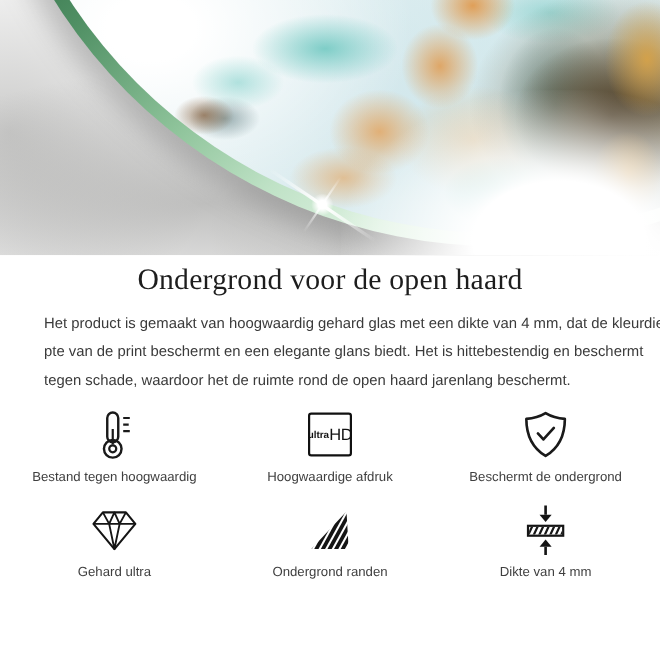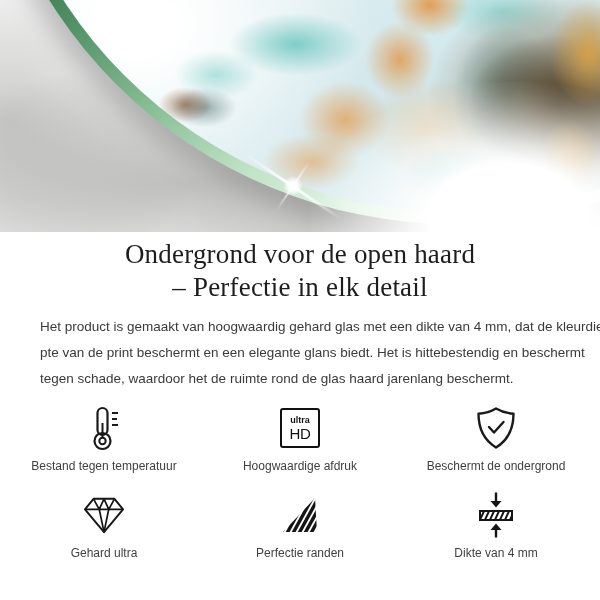--- a/index.html
+++ b/index.html
@@ -60,21 +60,21 @@
      font-size:27px;line-height:33px;color:#1d1d1d;letter-spacing:0.2px;text-align:center;}
   .intro{margin:10px 0 0;font-size:13.5px;line-height:26px;color:#3a3a3a;}
   .intro span{display:block;white-space:nowrap;}
 
   
   .features{margin:12px -34px 0 -34px;display:grid;grid-template-columns:1fr 1fr 1fr;row-gap:18px;}
   .feature{text-align:center;}
   .icon-box{height:48px;display:flex;align-items:center;justify-content:center;margin-bottom:7px;}
   .feature .label{font-size:12px;color:#3f3f3f;}
   .hd-box{width:36px;height:36px;border:2.5px solid #111;border-radius:3px;color:#111;
-    display:flex;flex-direction:column;align-items:center;justify-content:center;box-sizing:content-box;}
+    display:flex;align-items:center;justify-content:center;box-sizing:content-box;}
   .hd-small{font-weight:700;font-size:9px;line-height:1;}
   .hd-big{font-weight:400;font-size:15px;line-height:1;letter-spacing:-0.3px;margin-top:1px;}
   svg{display:block;}
 </style>
 </head>
 <body>
 
 <div class="page">
 
   <div class="hero">
@@ -83,43 +83,43 @@
     <div class="glass-print"></div>
     <div class="fade-br"></div>
     <div class="sparkle">
       <i class="ray1"></i>
       <i class="ray2"></i>
       <i class="core"></i>
     </div>
   </div>
 
   <div class="content">
-    <h1><span>Ondergrond voor de open haard</span><br><span>– Perfectie in elk detail</span></h1>
+    <h1><span>Ondergrond voor de open haard</span><br></h1>
 
     <p class="intro">
       <span>Het product is gemaakt van hoogwaardig gehard glas met een dikte van 4 mm, dat de kleurdie-</span>
       <span>pte van de print beschermt en een elegante glans biedt. Het is hittebestendig en beschermt</span>
-      <span>tegen schade, waardoor het de ruimte rond de glas haard jarenlang beschermt.</span>
+      <span>tegen schade, waardoor het de ruimte rond de open haard jarenlang beschermt.</span>
     </p>
 
     <div class="features">
 
       <div class="feature">
         <div class="icon-box">
           <svg width="30" height="45" viewBox="0 0 30 45">
             <rect x="8.5" y="2" width="10" height="27" rx="5" fill="none" stroke="#1a1a1a" stroke-width="2.2"></rect>
             <circle cx="13.5" cy="35" r="8" fill="none" stroke="#1a1a1a" stroke-width="2.2"></circle>
             <circle cx="13.5" cy="35" r="3.2" fill="none" stroke="#1a1a1a" stroke-width="2"></circle>
             <line x1="13.5" y1="17" x2="13.5" y2="31" stroke="#1a1a1a" stroke-width="2"></line>
             <line x1="23" y1="7" x2="29" y2="7" stroke="#1a1a1a" stroke-width="2"></line>
             <line x1="23" y1="13" x2="28" y2="13" stroke="#1a1a1a" stroke-width="2"></line>
             <line x1="23" y1="19" x2="29" y2="19" stroke="#1a1a1a" stroke-width="2"></line>
           </svg>
         </div>
-        <div class="label">Bestand tegen temperatuur</div>
+        <div class="label">Bestand tegen hoogwaardig</div>
       </div>
 
       <div class="feature">
         <div class="icon-box">
           <div class="hd-box">
             <span class="hd-small">ultra</span>
             <span class="hd-big">HD</span>
           </div>
         </div>
         <div class="label">Hoogwaardige afdruk</div>
@@ -156,21 +156,21 @@
             <g clip-path="url(#triClip)" stroke="#151515" stroke-width="3.4">
               <line x1="-2" y1="38" x2="20" y2="-2"></line>
               <line x1="4" y1="38" x2="26" y2="-2"></line>
               <line x1="10" y1="38" x2="32" y2="-2"></line>
               <line x1="16" y1="38" x2="38" y2="-2"></line>
               <line x1="22" y1="38" x2="44" y2="-2"></line>
               <line x1="28" y1="38" x2="50" y2="-2"></line>
             </g>
           </svg>
         </div>
-        <div class="label">Perfectie randen</div>
+        <div class="label">Ondergrond randen</div>
       </div>
 
       <div class="feature">
         <div class="icon-box">
           <svg width="36" height="46" viewBox="0 0 36 46">
             <defs>
                 <clipPath id="barClip">
                   <rect x="3" y="20" width="30" height="7"></rect>
                 </clipPath>
               </defs>

